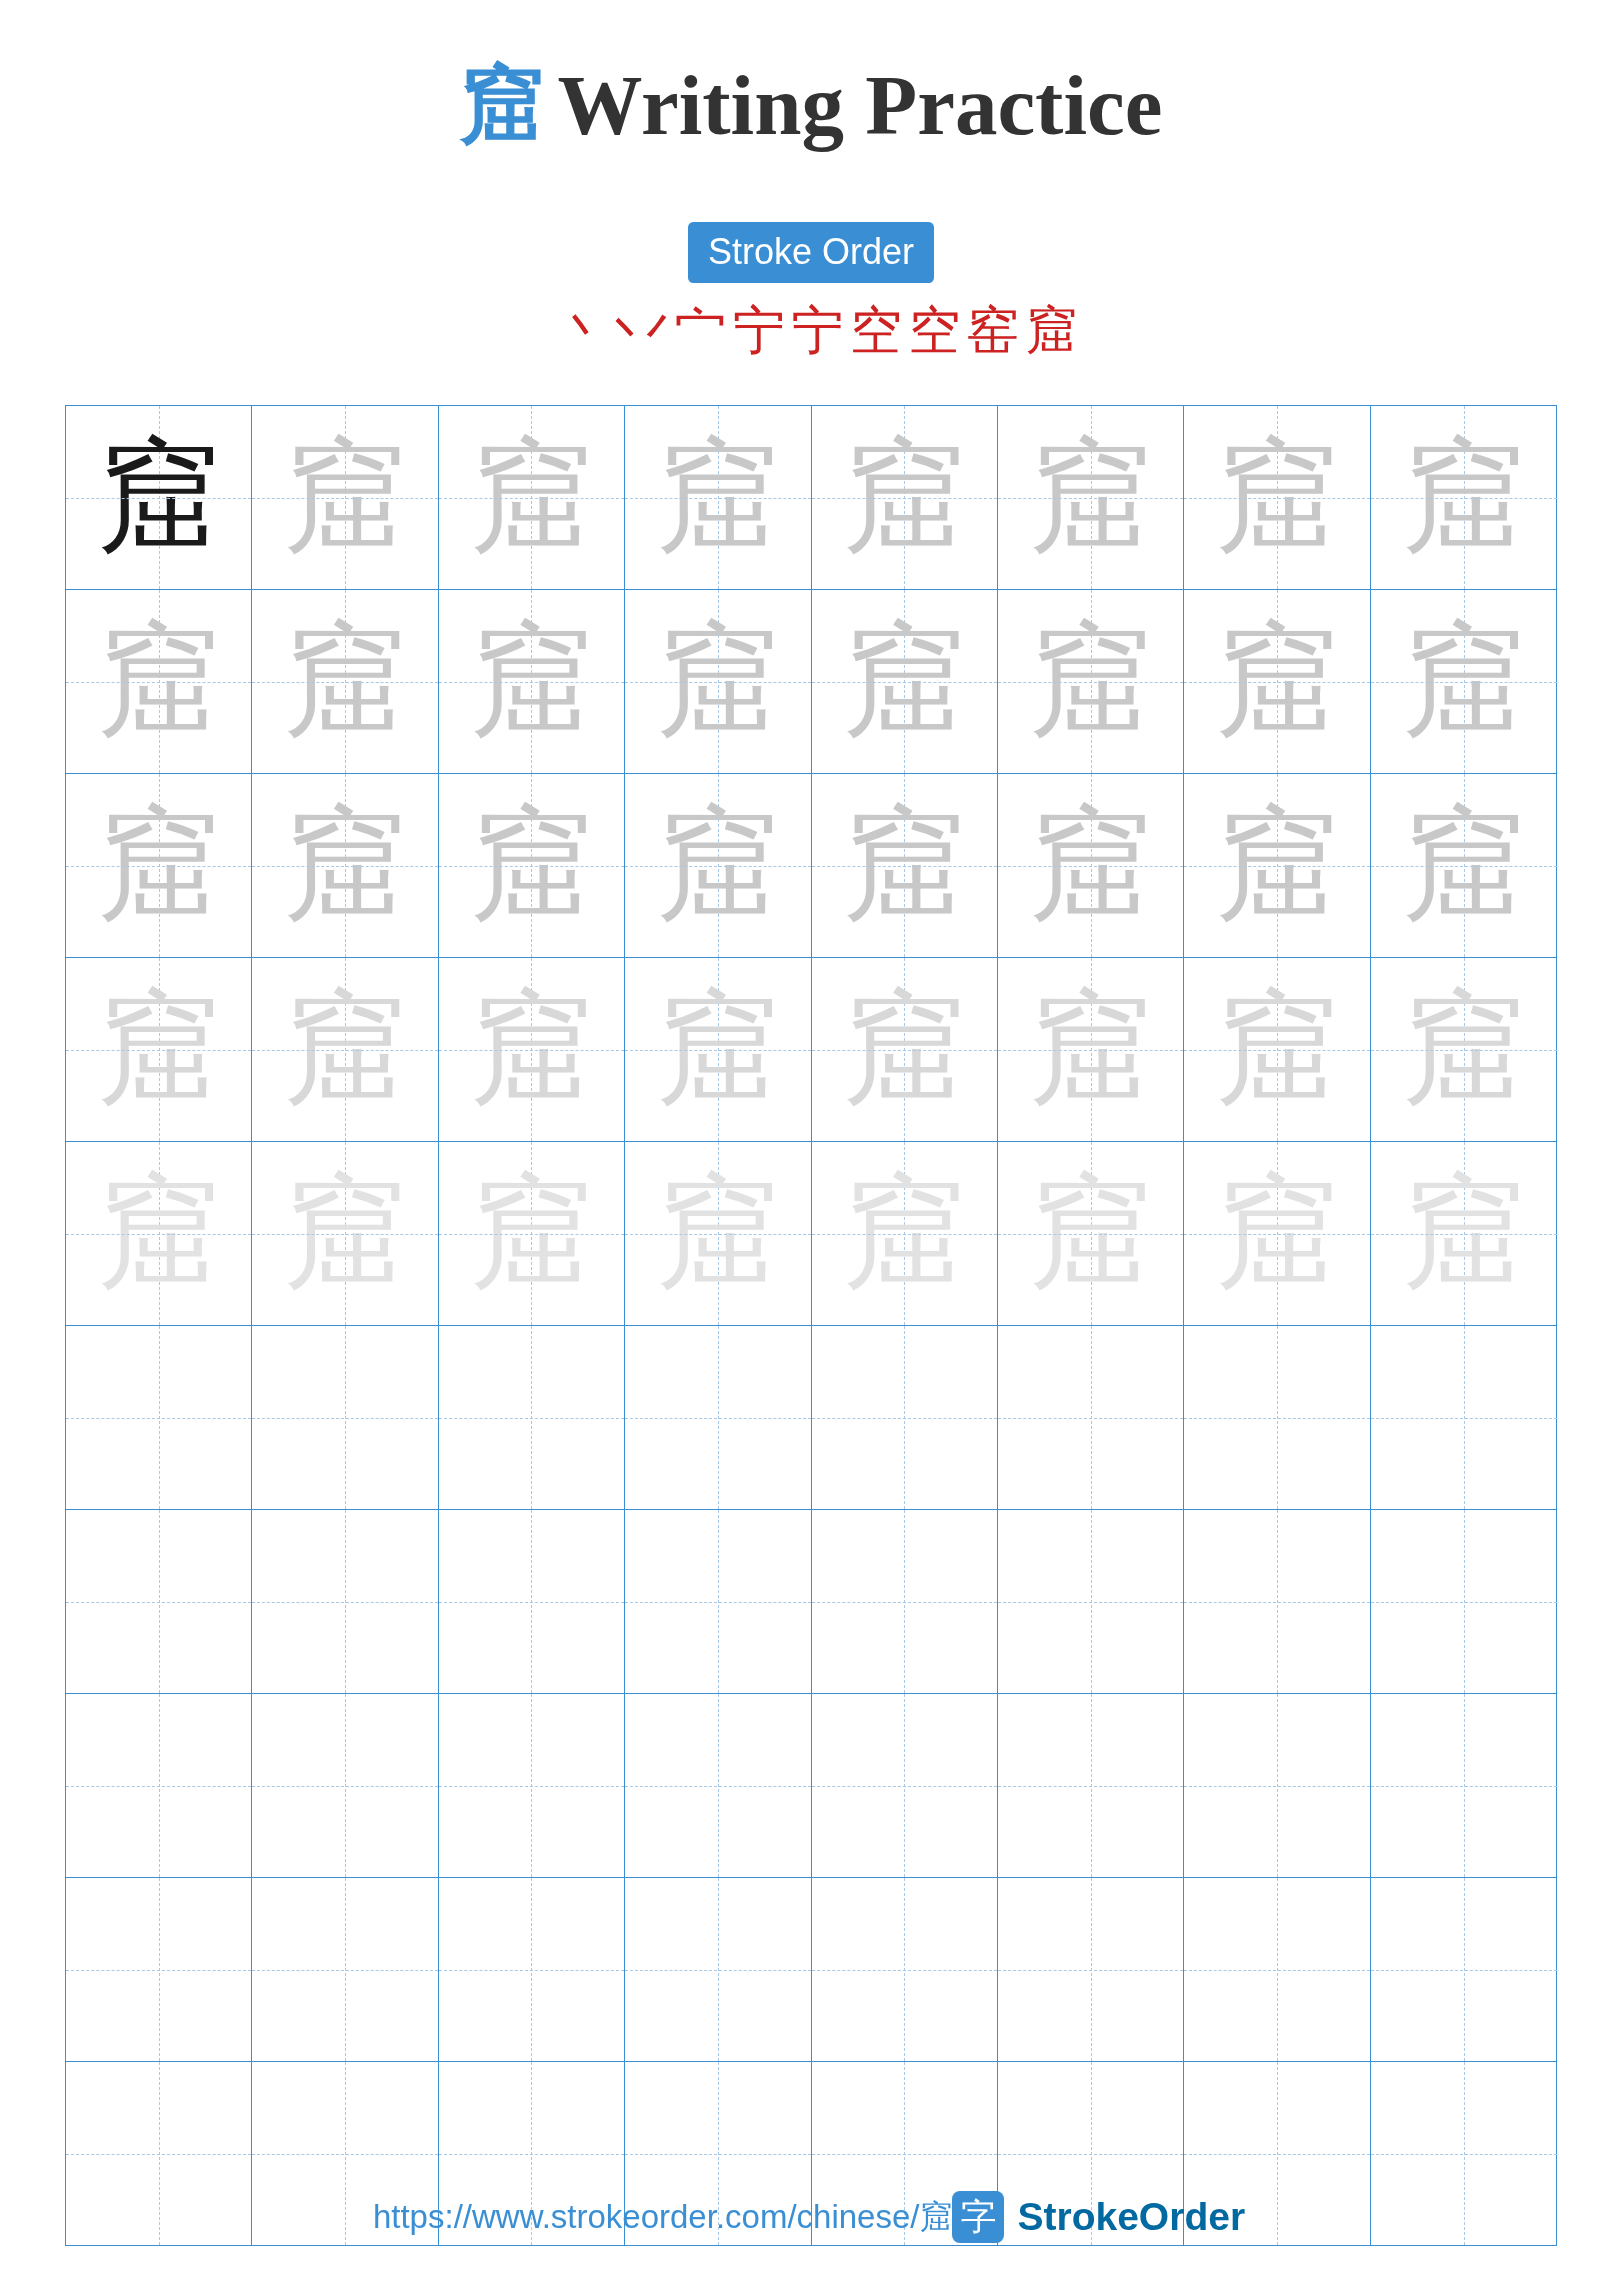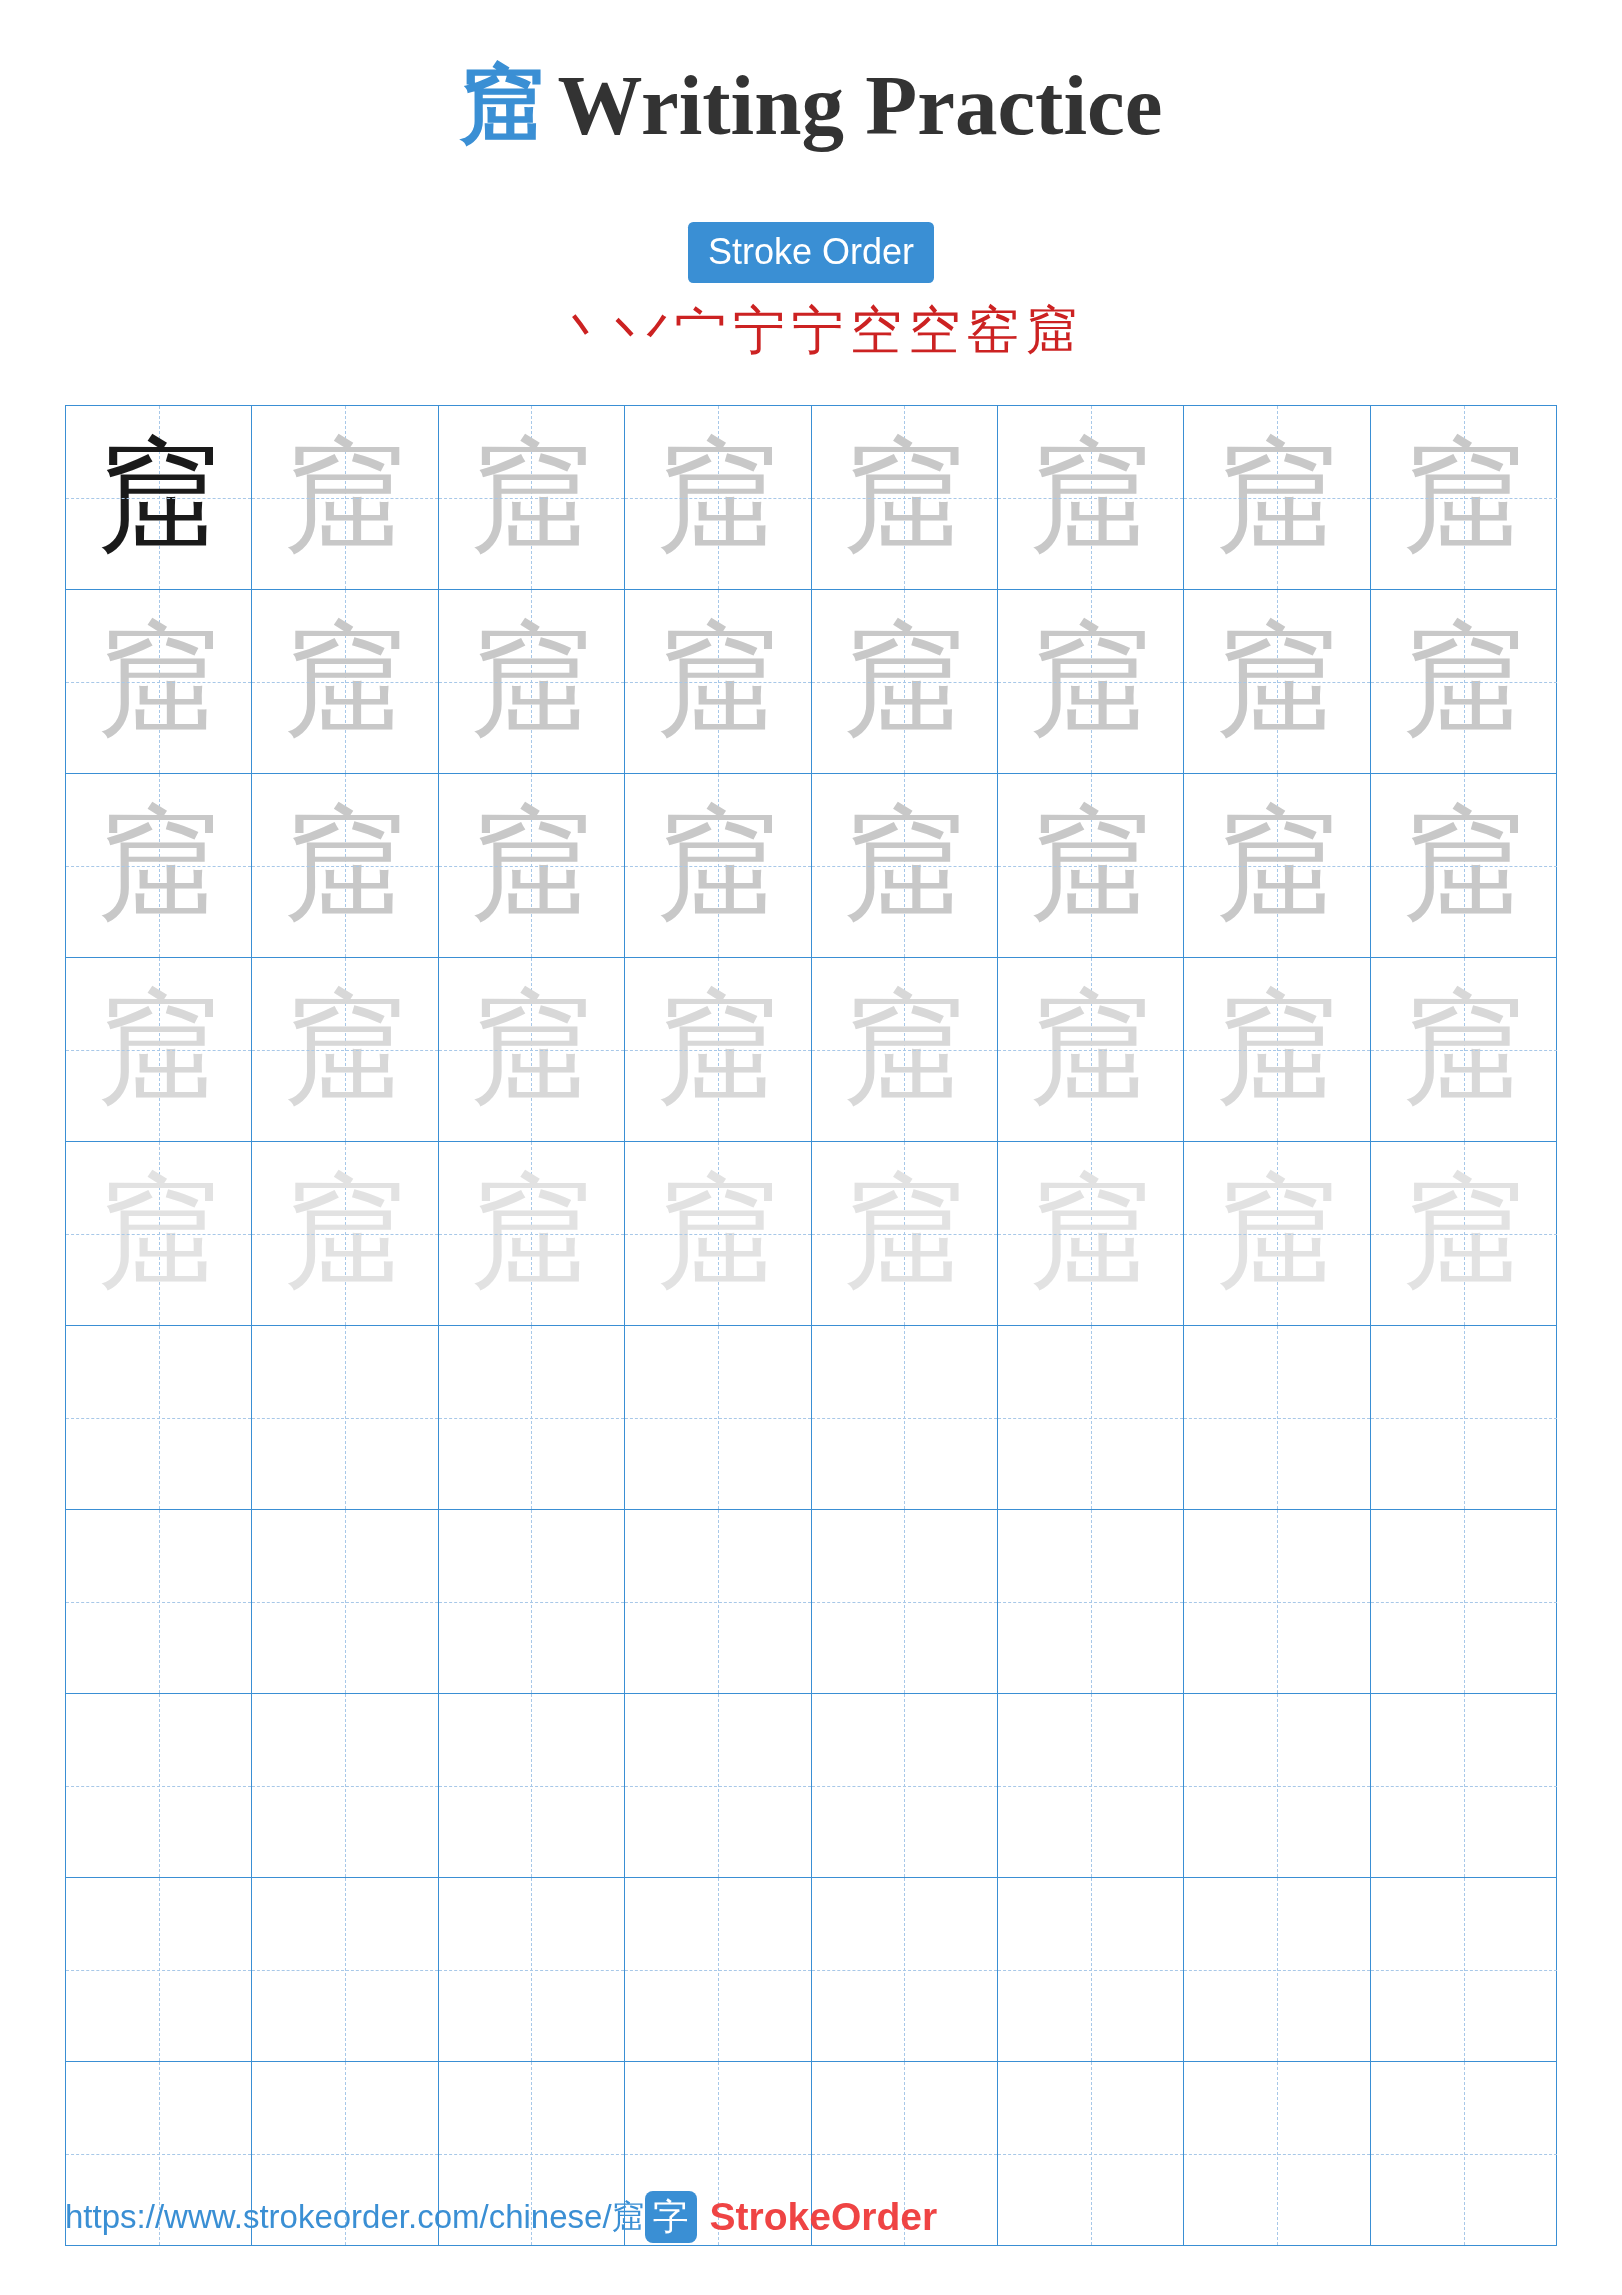--- a/index.html
+++ b/index.html
@@ -138,21 +138,21 @@
     }
 
     
 
     .footer {
       position: absolute;
       bottom: 52px;
       left: 0;
       right: 4px;
       display: flex;
-      justify-content: flex-start;
+      justify-content: center;
       align-items: center;
       padding: 0 65px;
     }
     .footer-url {
       color: #3a8fd4;
       font-size: 33px;
       font-family: sans-serif;
       text-decoration: none;
     }
     .footer-brand {
@@ -168,21 +168,21 @@
       display: flex;
       align-items: center;
       justify-content: center;
       color: white;
       font-size: 36px;
       font-family: serif;
     }
     .footer-brand-text {
       font-size: 39px;
       font-weight: bold;
-      color: #ef4444;
+      color: #0369a1;
       font-family: sans-serif;
     }
   </style>
 </head>
 <body>
 
 <div class="page-title">
   <span class="title-char">窟</span><span class="title-text">Writing Practice</span>
 </div>
 

